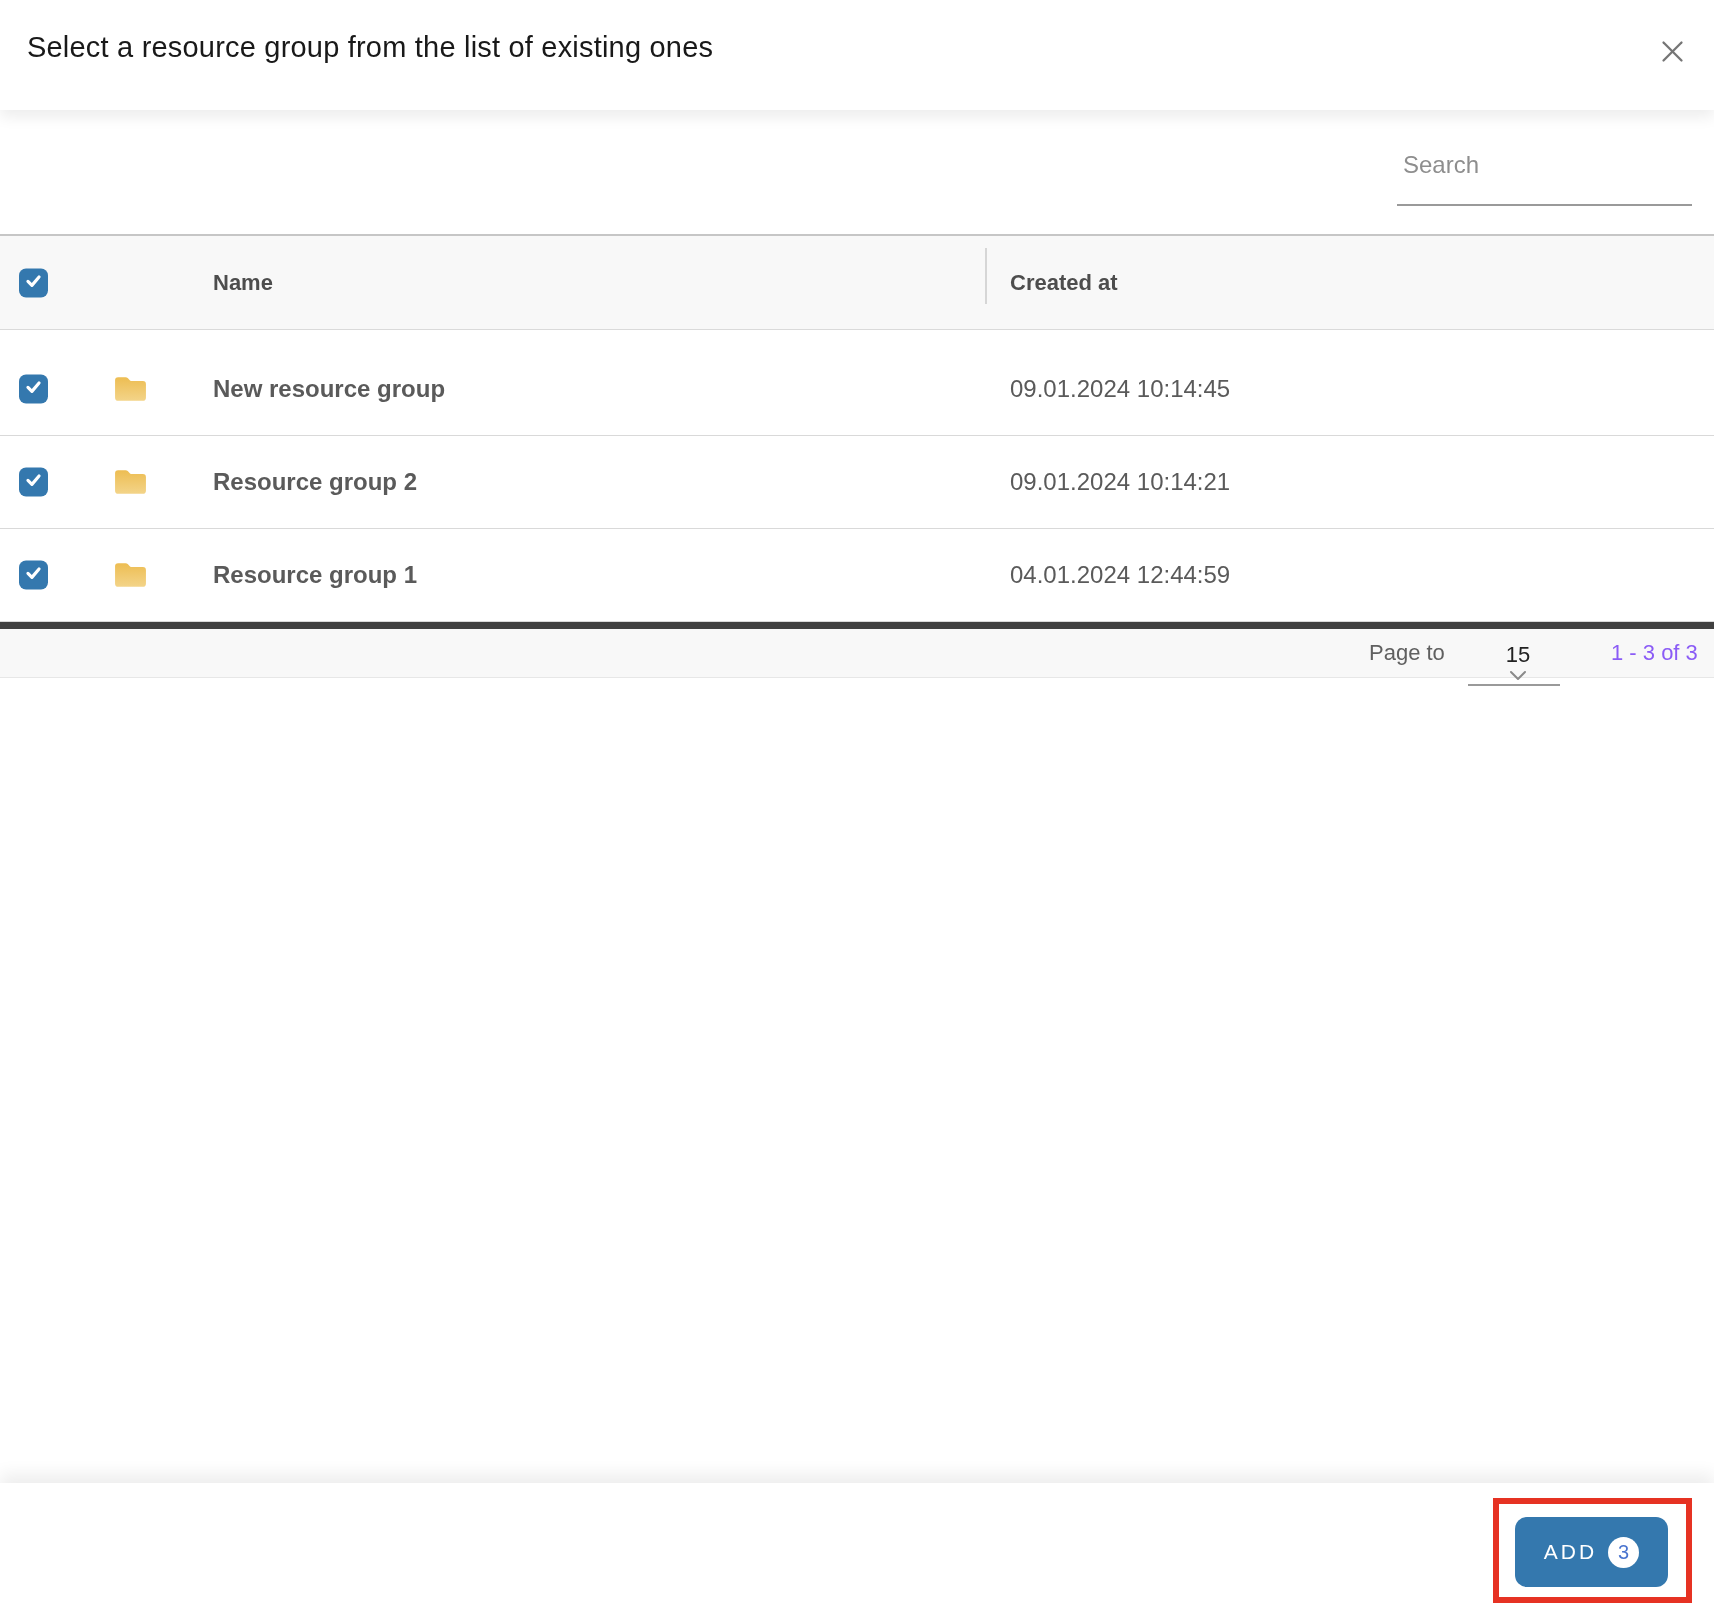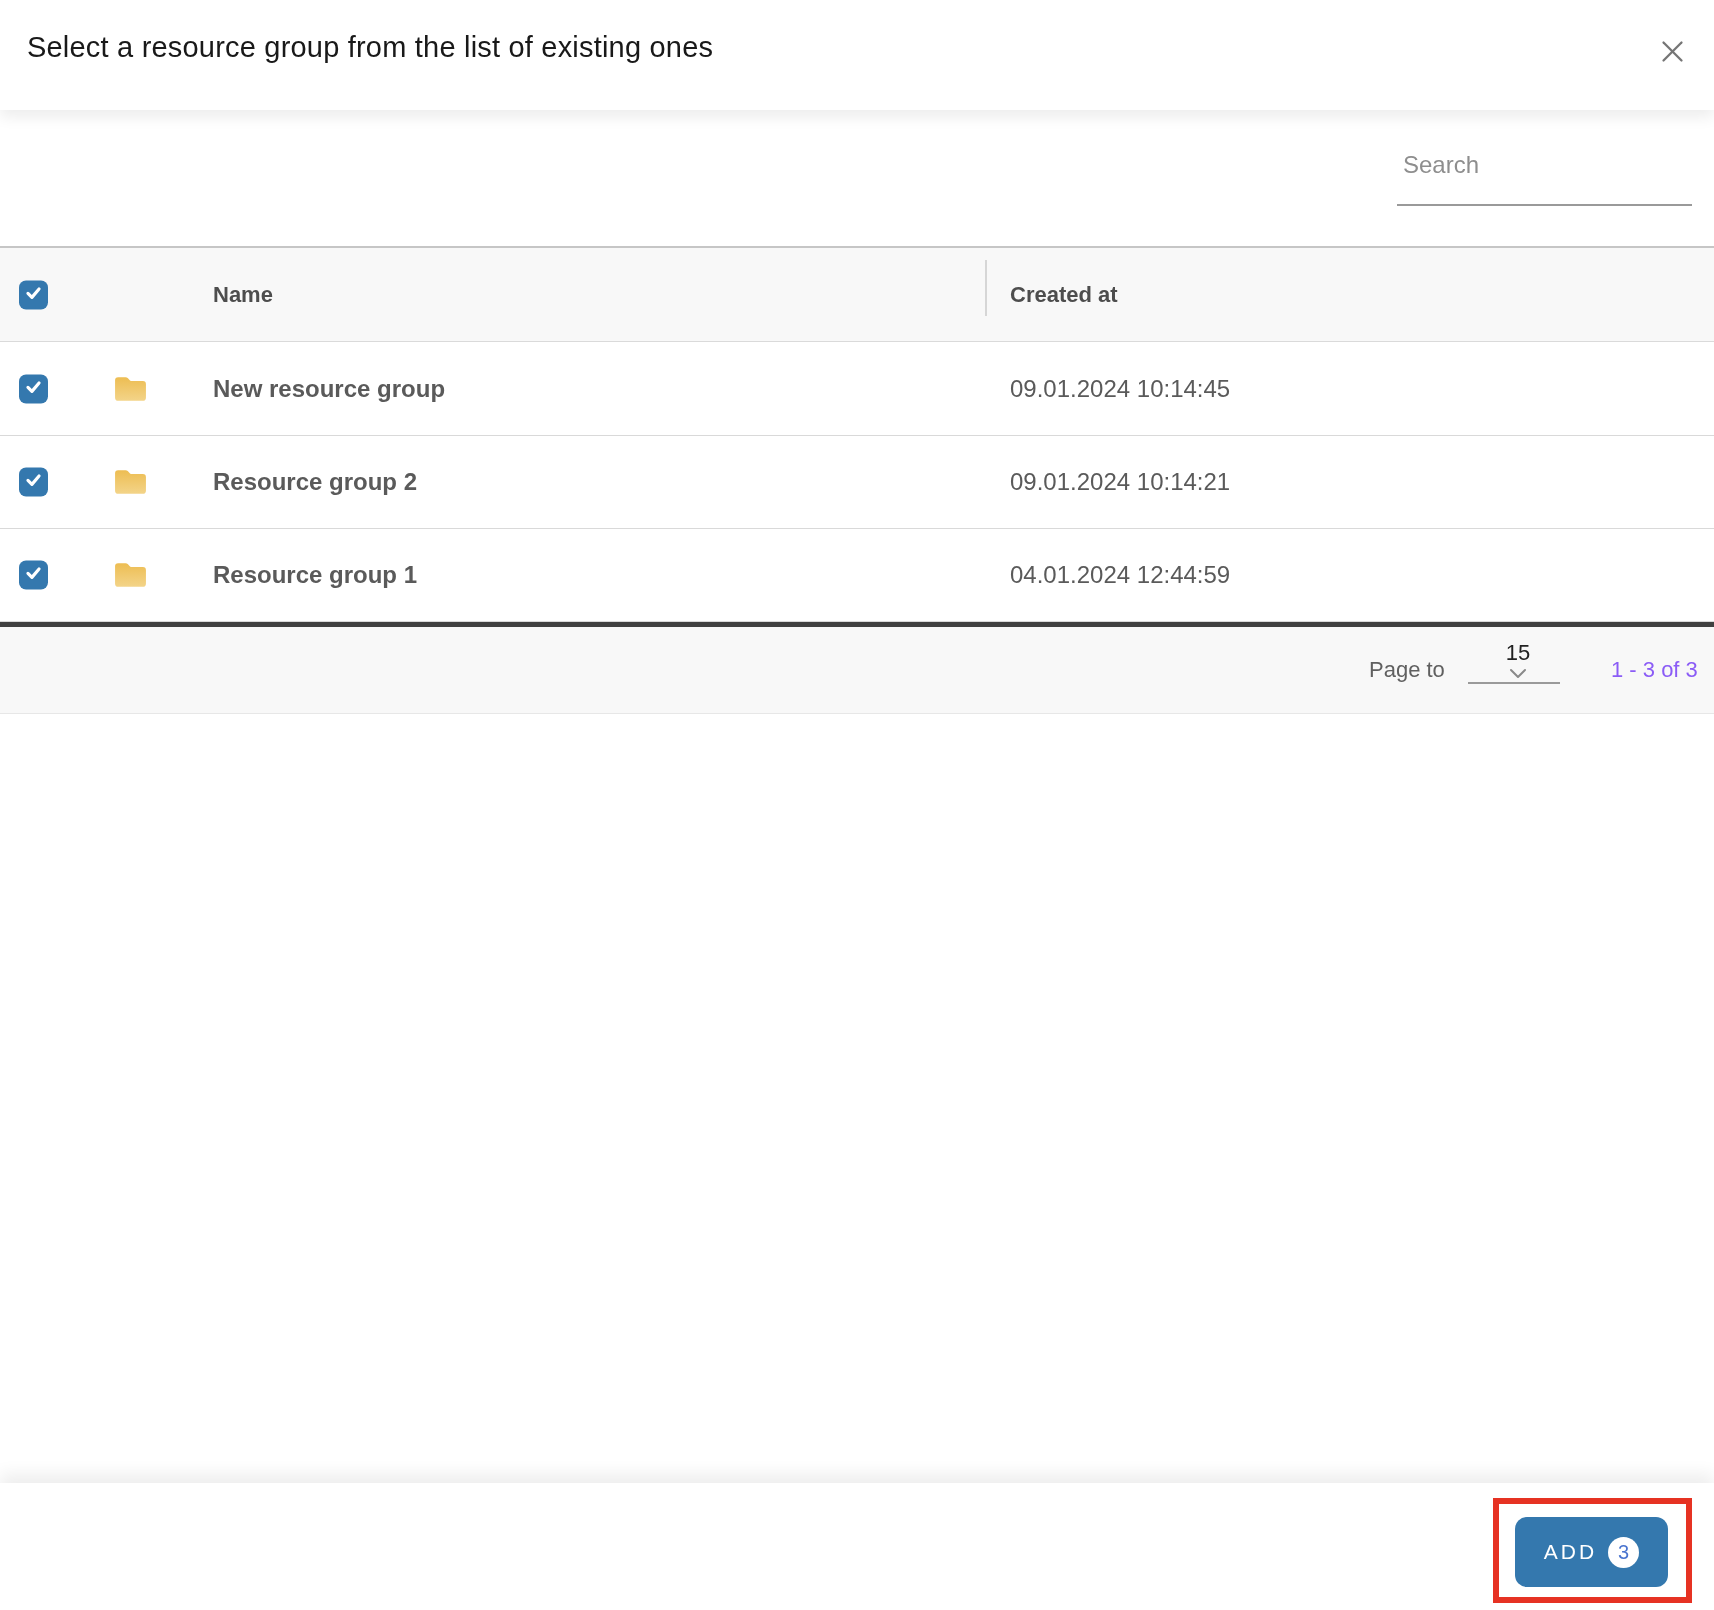--- a/index.html
+++ b/index.html
@@ -44,21 +44,21 @@
     border-bottom: 2px solid #9a9a9a;
     font-size: 24px; color: #3c3c3c;
     font-family: "Liberation Sans", sans-serif;
     padding: 0 2px 21px 6px;
     background: transparent;
   }
   .search-input::placeholder { color: #8e8e8e; opacity: 1; }
 
   
   .table-header {
-    position: absolute; top: 246px; left: 0;
+    position: absolute; top: 234px; left: 0;
     width: 100%; height: 96px;
     background: #f8f8f8;
     border-top: 2px solid #c6c6c6;
     border-bottom: 1px solid #dadada;
   }
   .col-divider {
     position: absolute; left: 985px; top: 12px;
     width: 2px; height: 56px; background: #d6d6d6;
   }
   .th-label {
@@ -104,23 +104,23 @@
   
   .folder {
     position: absolute; left: 113px; top: 50%;
     transform: translateY(-50%);
     width: 35px; height: 28px;
   }
 
   
   .table-footer {
     position: absolute; top: 622px; left: 0;
-    width: 100%; height: 92px;
+    width: 100%; height: 56px;
     background: #f8f8f8;
-    border-top: 5px solid #404040;
+    border-top: 7px solid #404040;
     border-bottom: 1px solid #e7e7e7;
   }
   .pageto-label {
     position: absolute; left: 1369px; top: 0; height: 100%;
     display: flex; align-items: center;
     font-size: 22px; color: #606060;
   }
   .page-size {
     position: absolute; left: 1468px; top: 13px;
     width: 92px; height: 44px;

